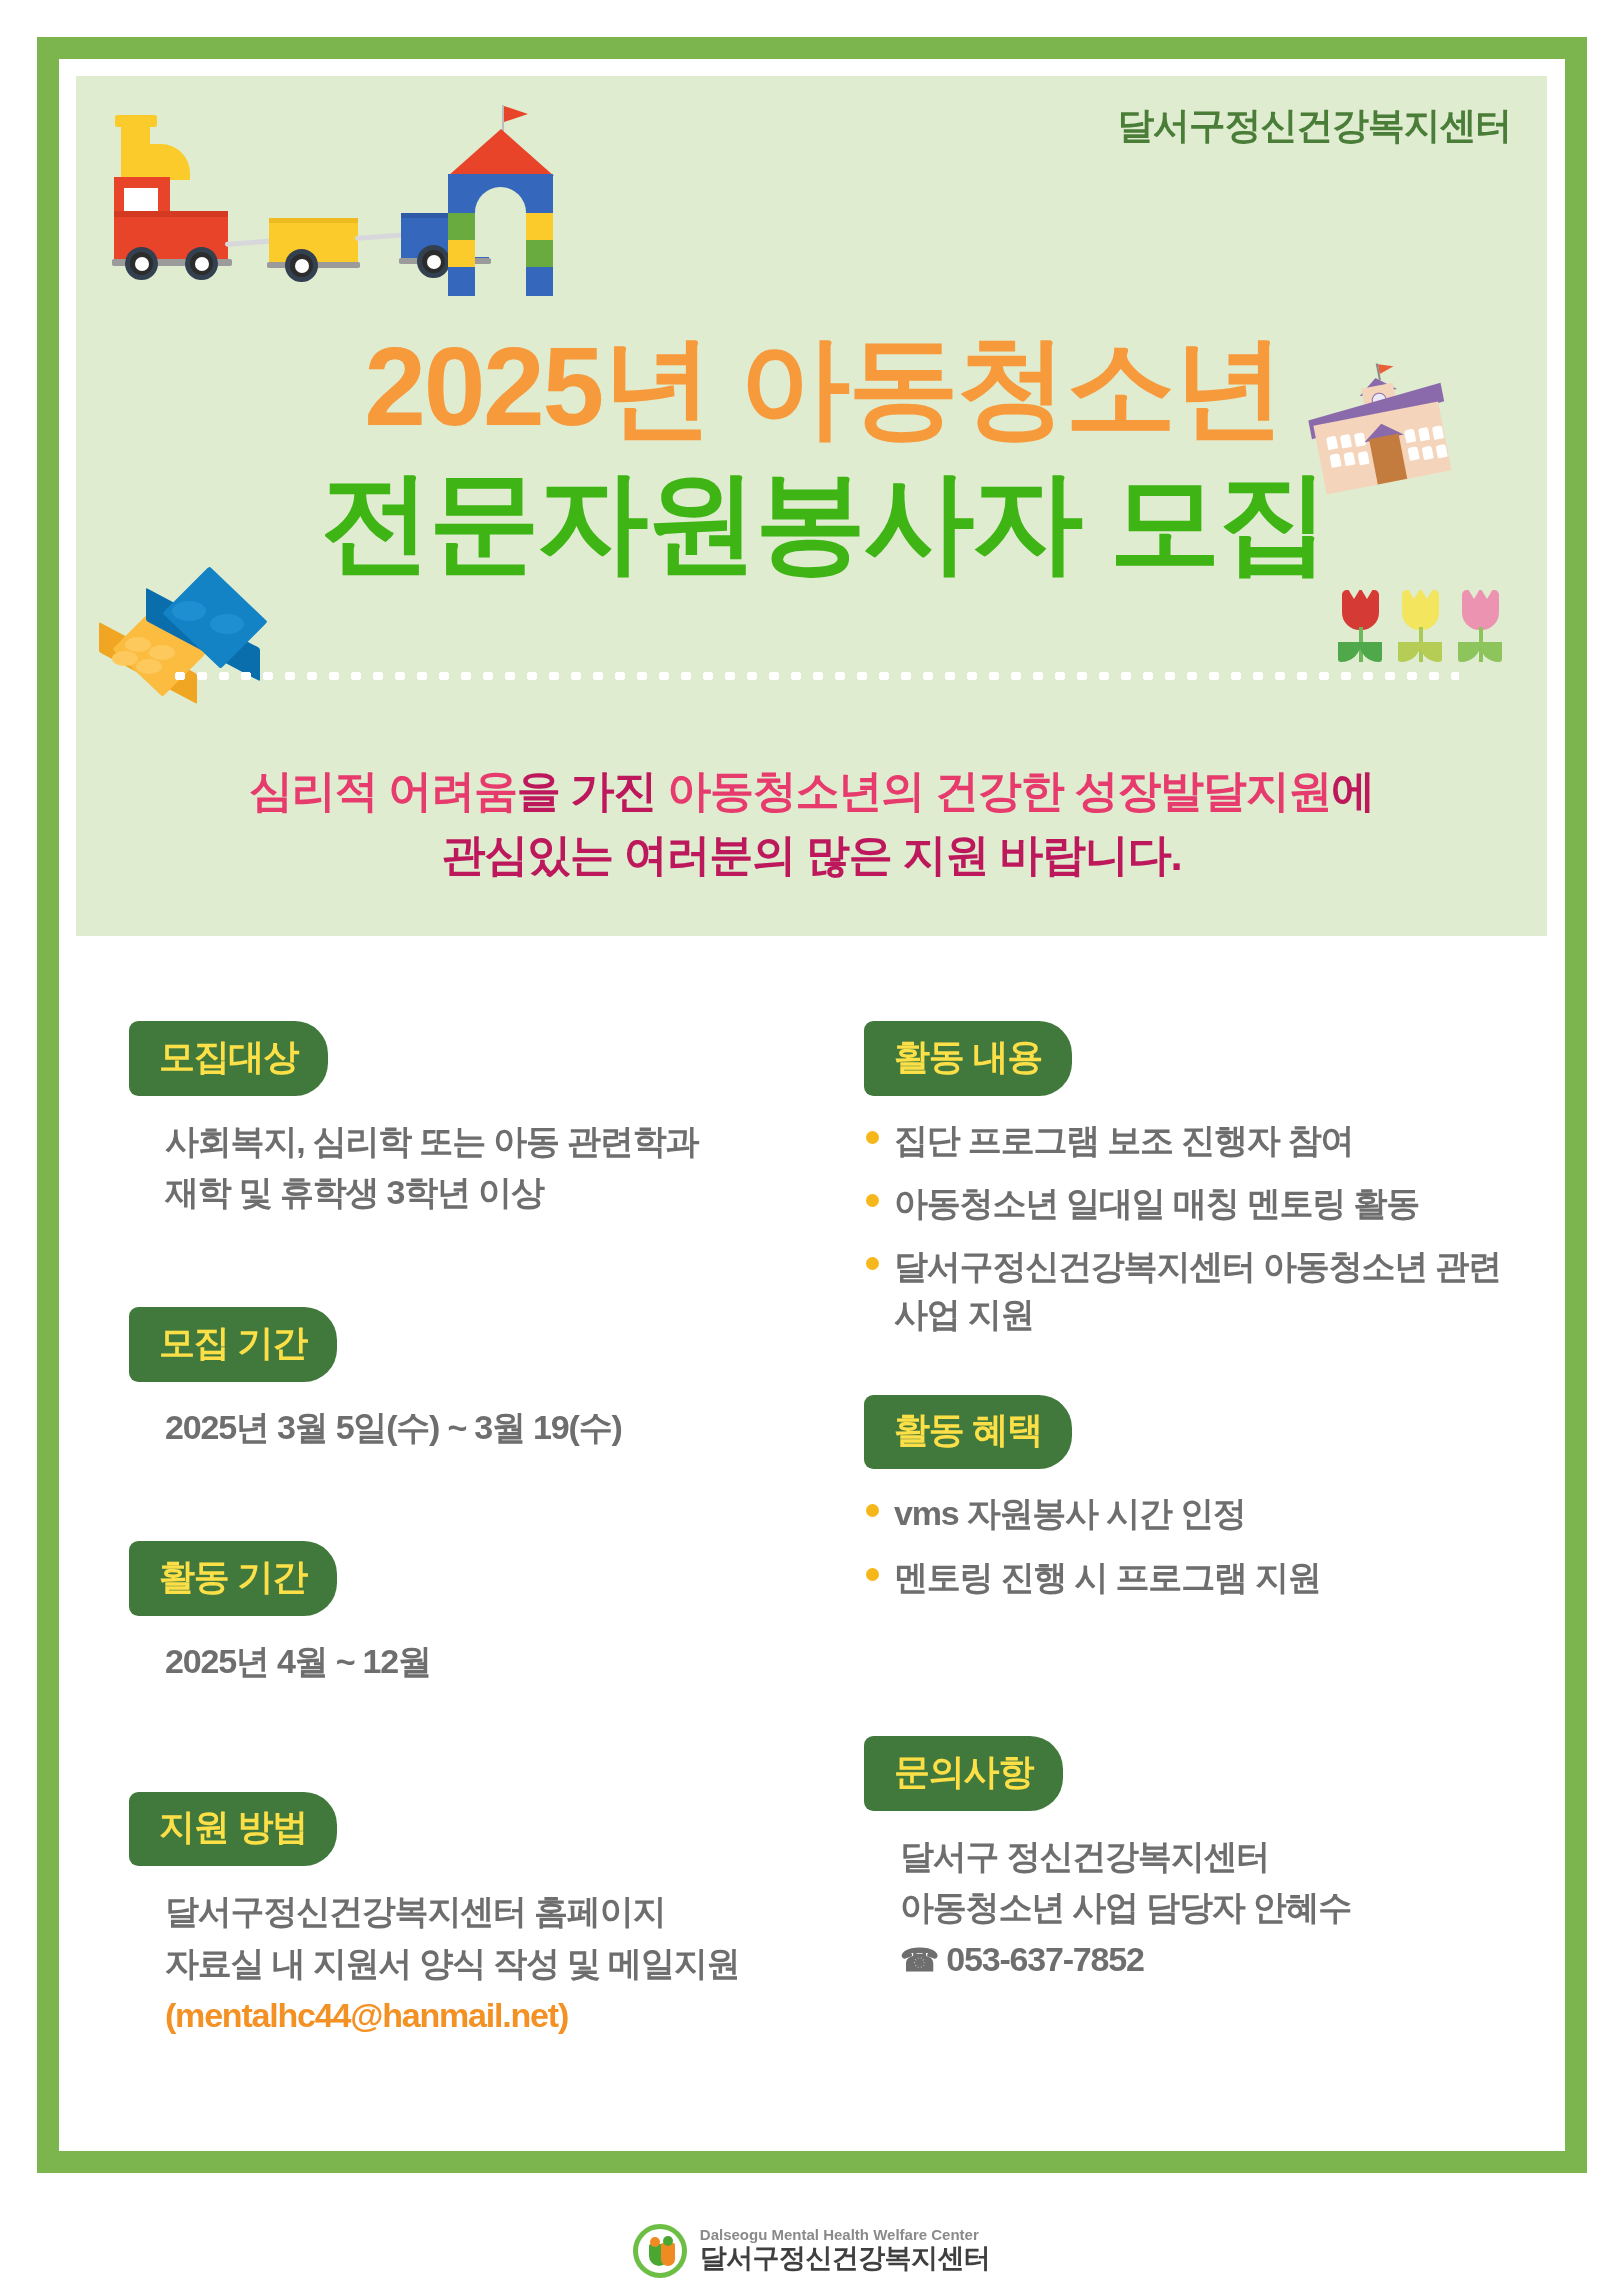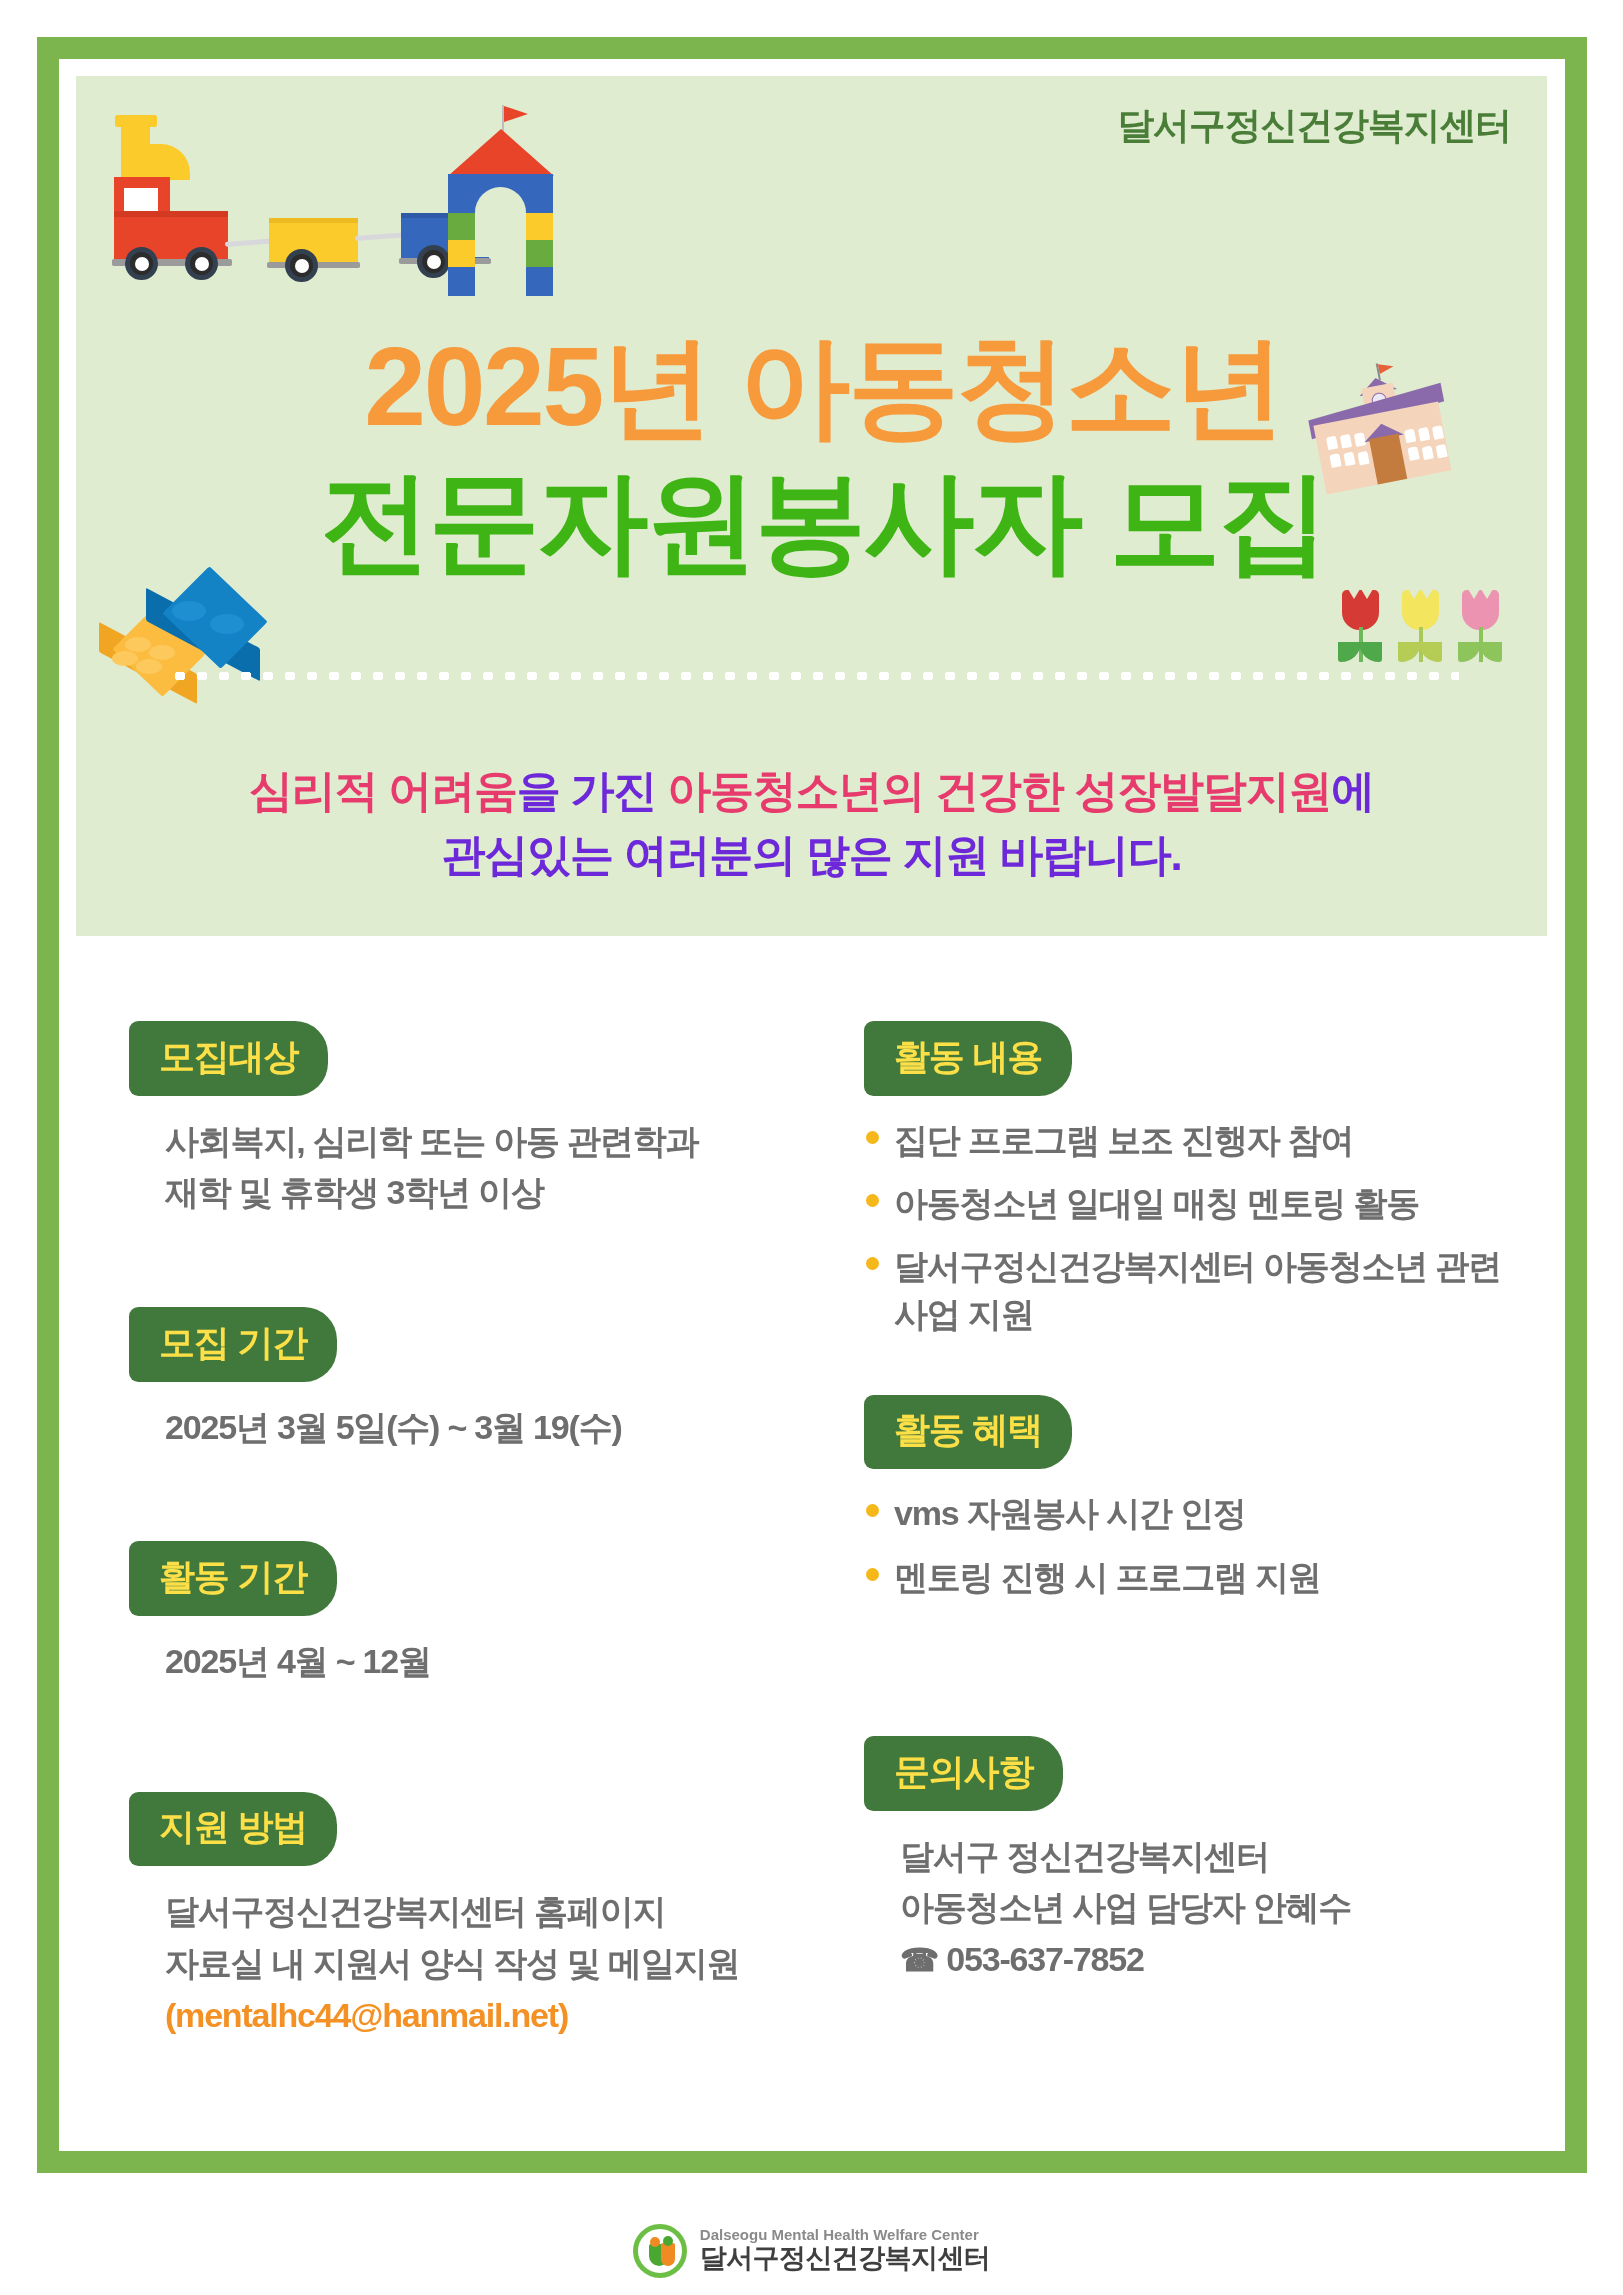--- a/index.html
+++ b/index.html
@@ -130,21 +130,21 @@
   .tu-leaf { position:absolute; top:58px; width:23px; height:20px; }
 
   
   .dots { position:absolute; left:93px; top:596px; width:1290px; height:8.2px;
     background-image:radial-gradient(circle, #ffffff 45%, transparent 46%);
     background-size:22px 8.2px; background-repeat:repeat-x; }
 
   
   .subtitle { position:absolute; left:0; top:683px; width:1471px; text-align:center;
     font-size:44px; font-weight:bold; line-height:1.45; letter-spacing:-1.2px; }
-  .sub-dark { color:#6d28d9; }
+  .sub-dark { color:#be185d; }
   .sub-pink { color:#e73b6e; }
 
   
   .body-area { position:absolute; left:76px; top:946px; width:1471px; height:1214px; }
 
   .col-left  { position:absolute; left:53px;  top:0; width:660px; }
   .col-right { position:absolute; left:788px; top:0; width:660px; }
 
   .section { position:relative; }
   .badge {

